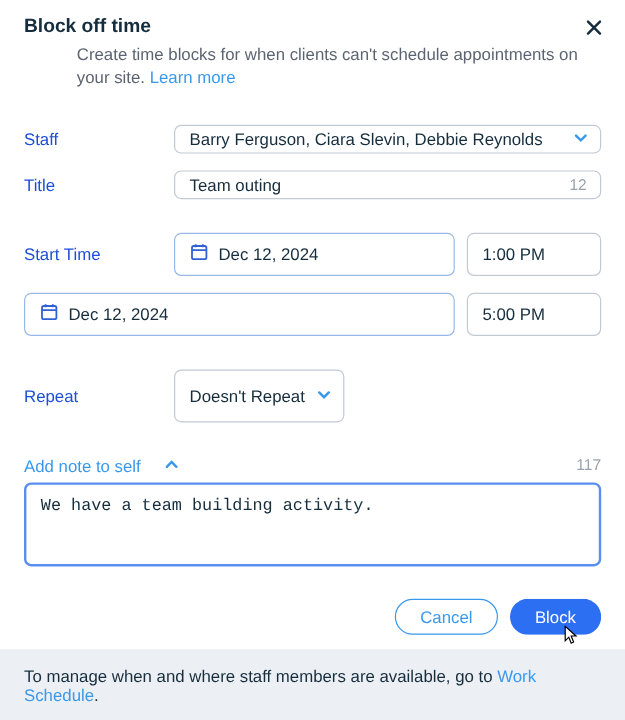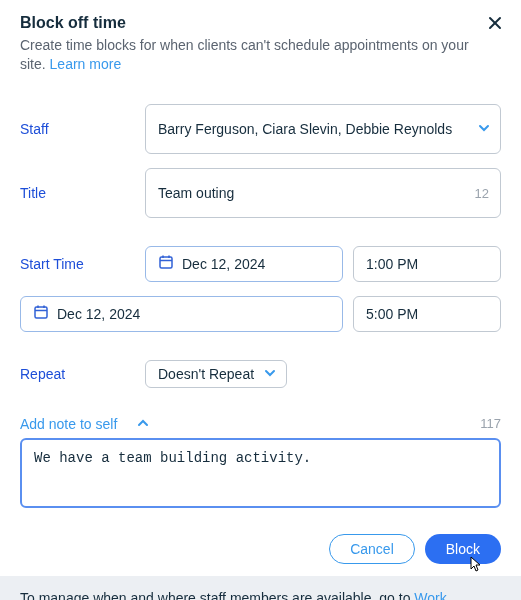--- a/index.html
+++ b/index.html
@@ -21,20 +21,21 @@
     font-size: 16px;
     font-weight: 700;
     color: #162d3d;
     margin-bottom: 4px;
   }
   .modal-subtitle {
     font-size: 14px;
     color: #5b6470;
     line-height: 1.35;
     max-width: 450px;
+    margin-left: 44px;
   }
   .link {
     color: #3899ec;
     cursor: pointer;
   }
   .close-btn {
     position: absolute;
     top: 14px;
     right: 16px;
     width: 20px;
@@ -63,21 +64,21 @@
     color: #1d4ed8;
     font-size: 14px;
     flex-shrink: 0;
   }
   .field-control {
     flex: 1;
     position: relative;
   }
   .input, .select {
     width: 100%;
-    height: 50px;
+    height: 24px;
     border: 1px solid #c1c9d2;
     border-radius: 6px;
     padding: 0 12px;
     font-size: 14px;
     color: #162d3d;
     background: #fff;
     display: flex;
     align-items: center;
     cursor: pointer;
   }
@@ -117,35 +118,35 @@
     border: 1px solid #98b9e8;
     border-radius: 6px;
     height: 36px;
     display: flex;
     align-items: center;
     padding: 0 12px;
     gap: 8px;
     background: #fff;
   }
   .time-field {
-    width: 148px;
+    width: 112px;
     border: 1px solid #c1c9d2;
     border-radius: 6px;
     height: 36px;
     display: flex;
     align-items: center;
     padding: 0 12px;
     background: #fff;
   }
   .cal-icon svg { stroke: #3161d6; fill: none; }
   .repeat-select {
     width: 142px;
     border: 1px solid #c1c9d2;
     border-radius: 6px;
-    height: 28px;
+    height: 44px;
     display: flex;
     align-items: center;
     padding: 0 12px;
     position: relative;
     background: #fff;
   }
   .note-header {
     display: flex;
     align-items: center;
     justify-content: space-between;

